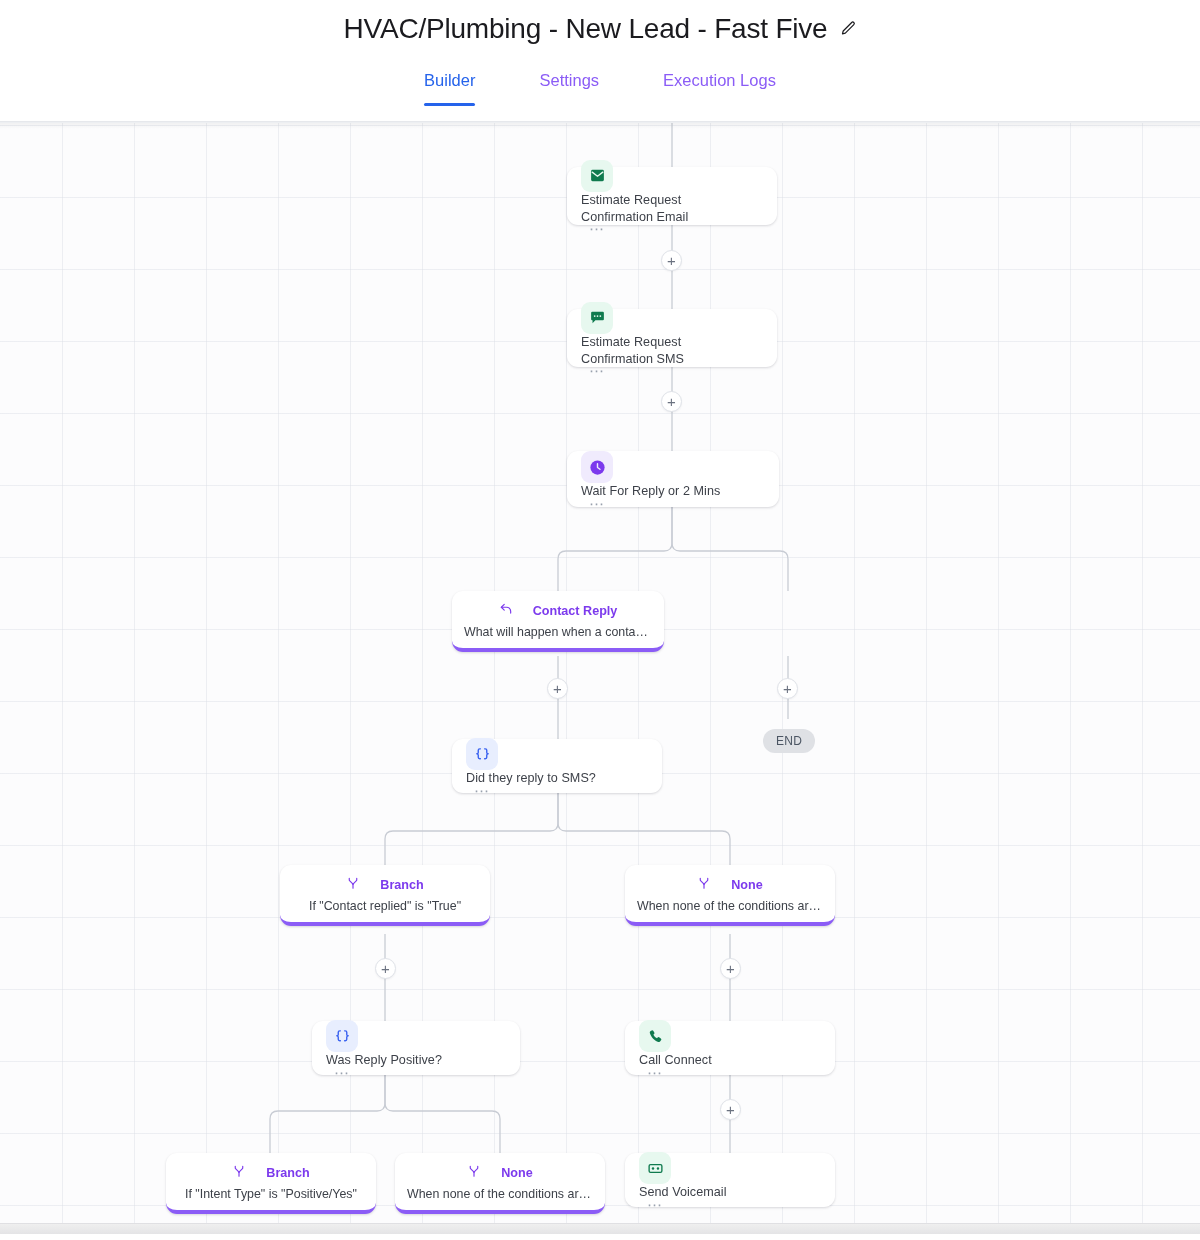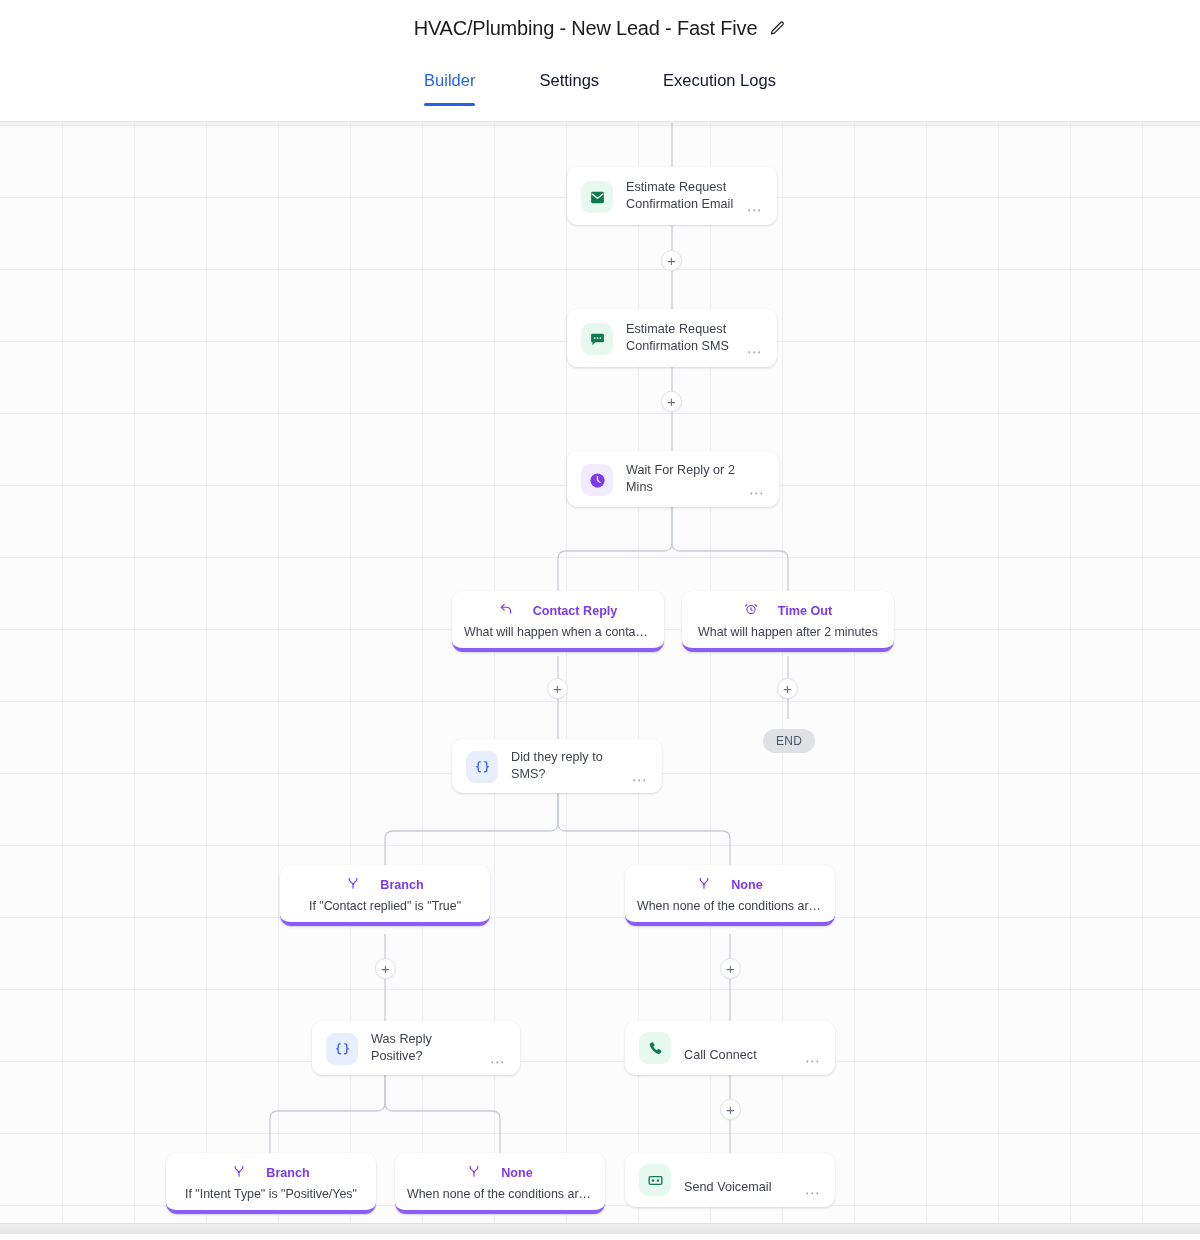--- a/index.html
+++ b/index.html
@@ -11,39 +11,39 @@
   }
 
   
   .header {
     height: 57px;
     display: flex; align-items: center; justify-content: center;
     background: #ffffff;
     position: relative;
   }
   .header-title {
-    font-size: 20px; color: #1b1b1f; font-weight: 400;
+    font-size: 28px; color: #1b1b1f; font-weight: 400;
     letter-spacing: -0.2px;
   }
   .edit-icon {
     margin-left: 12px; display: inline-flex; align-items: center;
     cursor: pointer; color: #1b1b1f;
   }
 
   
   .tabs {
     height: 65px;
     display: flex; align-items: flex-start; justify-content: center;
     gap: 12px;
     background: #ffffff;
     border-bottom: 1px solid #e6e8ec;
     padding-top: 14px;
   }
   .tab {
-    font-size: 16.5px; color: #0f172a;
+    font-size: 16.5px; color: #8b5cf6;
     padding: 0 26px 16px 26px;
     cursor: pointer; position: relative; white-space: nowrap;
   }
   .tab.active { color: #2563eb; font-weight: 500; }
   .tab.active::after {
     content: ""; position: absolute; left: 26px; right: 26px; bottom: 0;
     height: 3px; background: #2563eb; border-radius: 2px;
   }
 
   
@@ -78,21 +78,21 @@
 
   
   .node {
     position: absolute; z-index: 5;
     background: #ffffff;
     border-radius: 11px;
     box-shadow: 0 1px 3px rgba(16,24,40,0.10), 0 1px 2px rgba(16,24,40,0.06);
     display: flex; align-items: center;
     cursor: pointer;
   }
-  .node-inner { display: flex; align-items: flex-end; width: 100%; padding: 13px 14px; }
+  .node-inner { display: flex; align-items: flex-start; width: 100%; padding: 13px 14px; flex-direction: column; }
   .node-icon {
     width: 32px; height: 32px; border-radius: 9px;
     display: flex; align-items: center; justify-content: center;
     flex: 0 0 32px; margin-right: 13px;
   }
   .node-icon.green { background: #e7f8ef; color: #0f7a4e; }
   .node-icon.purple { background: #f0ebfd; color: #7c3aed; }
   .node-icon.blue { background: #e8eefe; color: #3b63f0; }
   .node-label {
     font-size: 12.6px; color: #3d4149; line-height: 1.38; flex: 1 1 auto;
@@ -246,34 +246,20 @@
         <svg width="14" height="14" viewBox="0 0 24 24" fill="none" stroke="currentColor" stroke-width="2" stroke-linecap="round" stroke-linejoin="round">
           <polyline points="9 14 4 9 9 4"></polyline>
           <path d="M4 9h9a7 7 0 0 1 7 7v3"></path>
         </svg>
       </span>
       <span>Contact Reply</span>
     </div>
     <div class="branch-sub">What will happen when a contact r...</div>
   </div>
 
-  <div class="branch-card" style="left:682px; top:468px; width:212px;">
-    <div class="branch-title">
-      <span>
-        <svg width="14" height="14" viewBox="0 0 24 24" fill="none" stroke="currentColor" stroke-width="1.9" stroke-linecap="round" stroke-linejoin="round">
-          <circle cx="12" cy="13" r="7"></circle>
-          <path d="M12 10v3l2 1.5"></path>
-          <path d="M5 4.5 2.5 7"></path>
-          <path d="M19 4.5 21.5 7"></path>
-        </svg>
-      </span>
-      <span>Time Out</span>
-    </div>
-    <div class="branch-sub">What will happen after 2 minutes</div>
-  </div>
 
   <div class="plus" style="left:547px; top:555px;">+</div>
   <div class="plus" style="left:777px; top:555px;">+</div>
 
   <div class="end-pill" style="left:763px; top:606px;">END</div>
 
   <div class="node" style="left:452px; top:616px; width:210px; height:54px;">
     <div class="node-inner">
       <span class="node-icon blue">
         <svg width="17" height="17" viewBox="0 0 24 24" fill="none" stroke="currentColor" stroke-width="2" stroke-linecap="round" stroke-linejoin="round">

